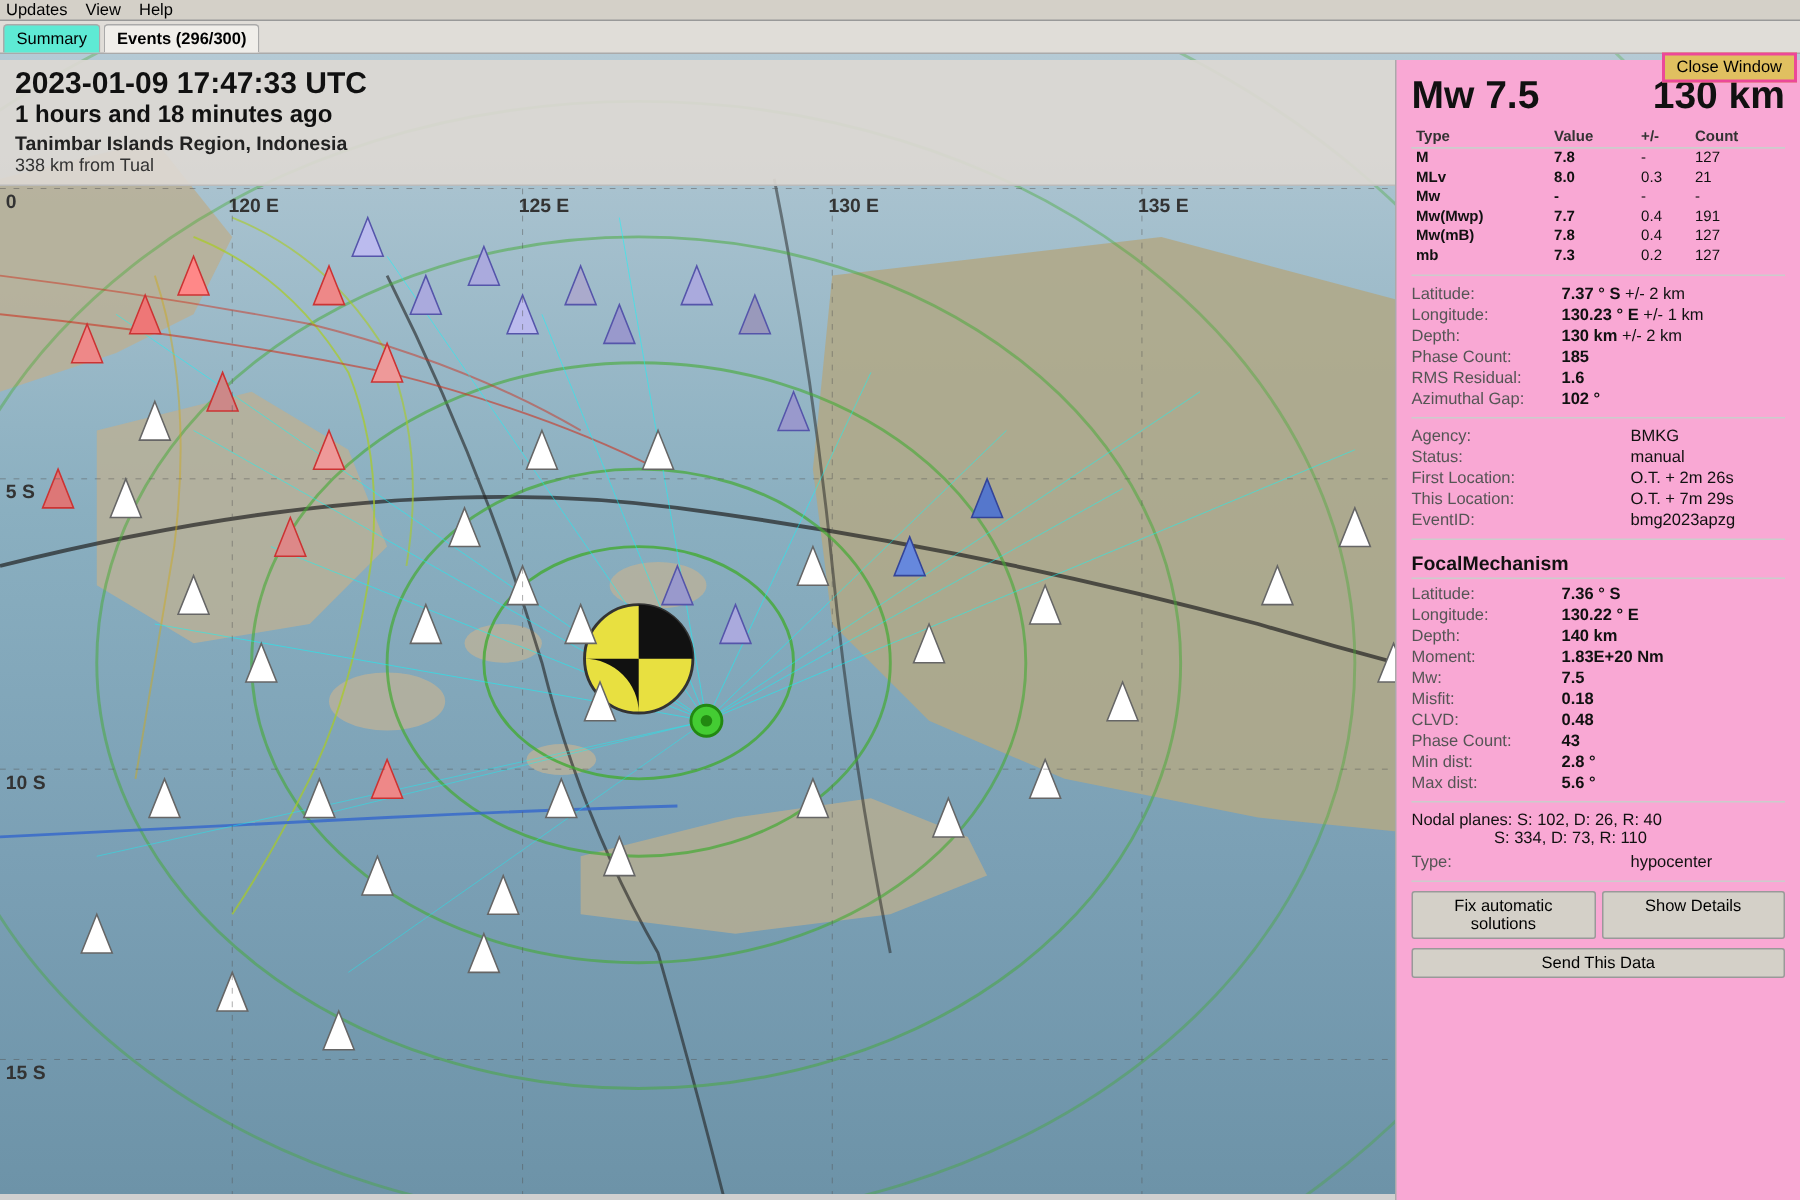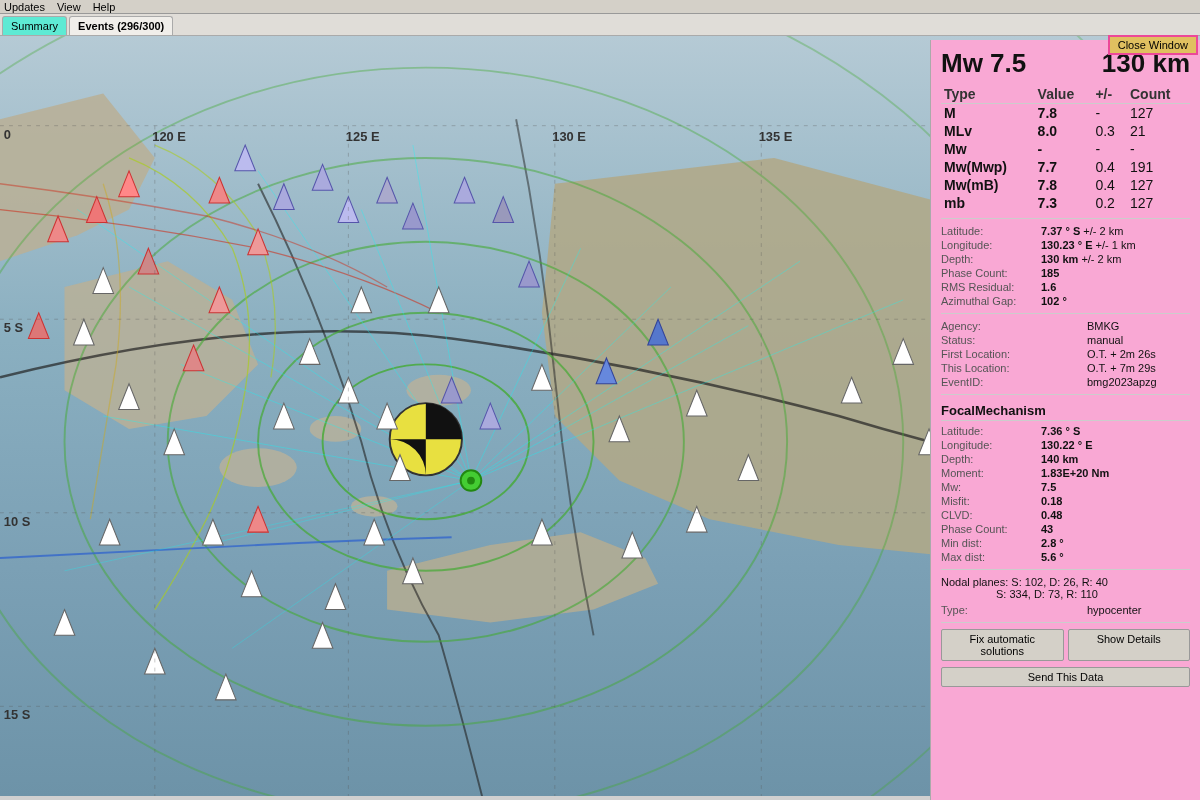--- a/index.html
+++ b/index.html
@@ -101,21 +101,21 @@
     .depth-large {
       font-size: 26px;
       font-weight: bold;
       color: #111;
     }
 
     
     .data-table {
       width: 100%;
       border-collapse: collapse;
-      font-size: 14px;
+      font-size: 10px;
       margin-bottom: 4px;
     }
     .data-table th {
       text-align: left;
       font-weight: bold;
       color: #333;
       padding: 1px 3px;
       border-bottom: 1px solid #ccc;
     }
     .data-table td {
@@ -220,20 +220,26 @@
 <div id="tab-bar">
   <div class="tab">Summary</div>
   <div class="tab active">Events (296/300)</div>
   <div style="flex:1; position:relative;">
     <div id="close-window-btn">Close Window</div>
   </div>
 </div>
 
 <div id="main">
 
+  <div style="position:absolute; top:40px; left:0; width:930px; z-index:5; background: rgba(220,216,210,0.92); padding: 4px 10px 6px 10px; border-bottom: 1px solid #bbb;">
+    <div id="eq-datetime">2023-01-09 17:47:33 UTC</div>
+    <div id="eq-timeago">1 hours and 18 minutes ago</div>
+    <div id="eq-location">Tanimbar Islands Region, Indonesia</div>
+    <div id="eq-distance">338 km from Tual</div>
+  </div>
 
   <div id="map-area" style="position:relative; width:930px; height:760px; overflow:hidden;">
     <div class="map-bg"></div>
 
     <svg id="map-svg" xmlns="http://www.w3.org/2000/svg" viewBox="0 0 930 760" preserveAspectRatio="xMidYMid slice">
 
       <path d="M0,150 L80,130 L120,180 L100,220 L60,240 L0,260 Z" fill="#b8b098" opacity="0.9"></path>
 
       <path d="M50,280 L130,260 L180,290 L200,340 L160,380 L100,390 L50,360 Z" fill="#b8b098" opacity="0.85"></path>
 

